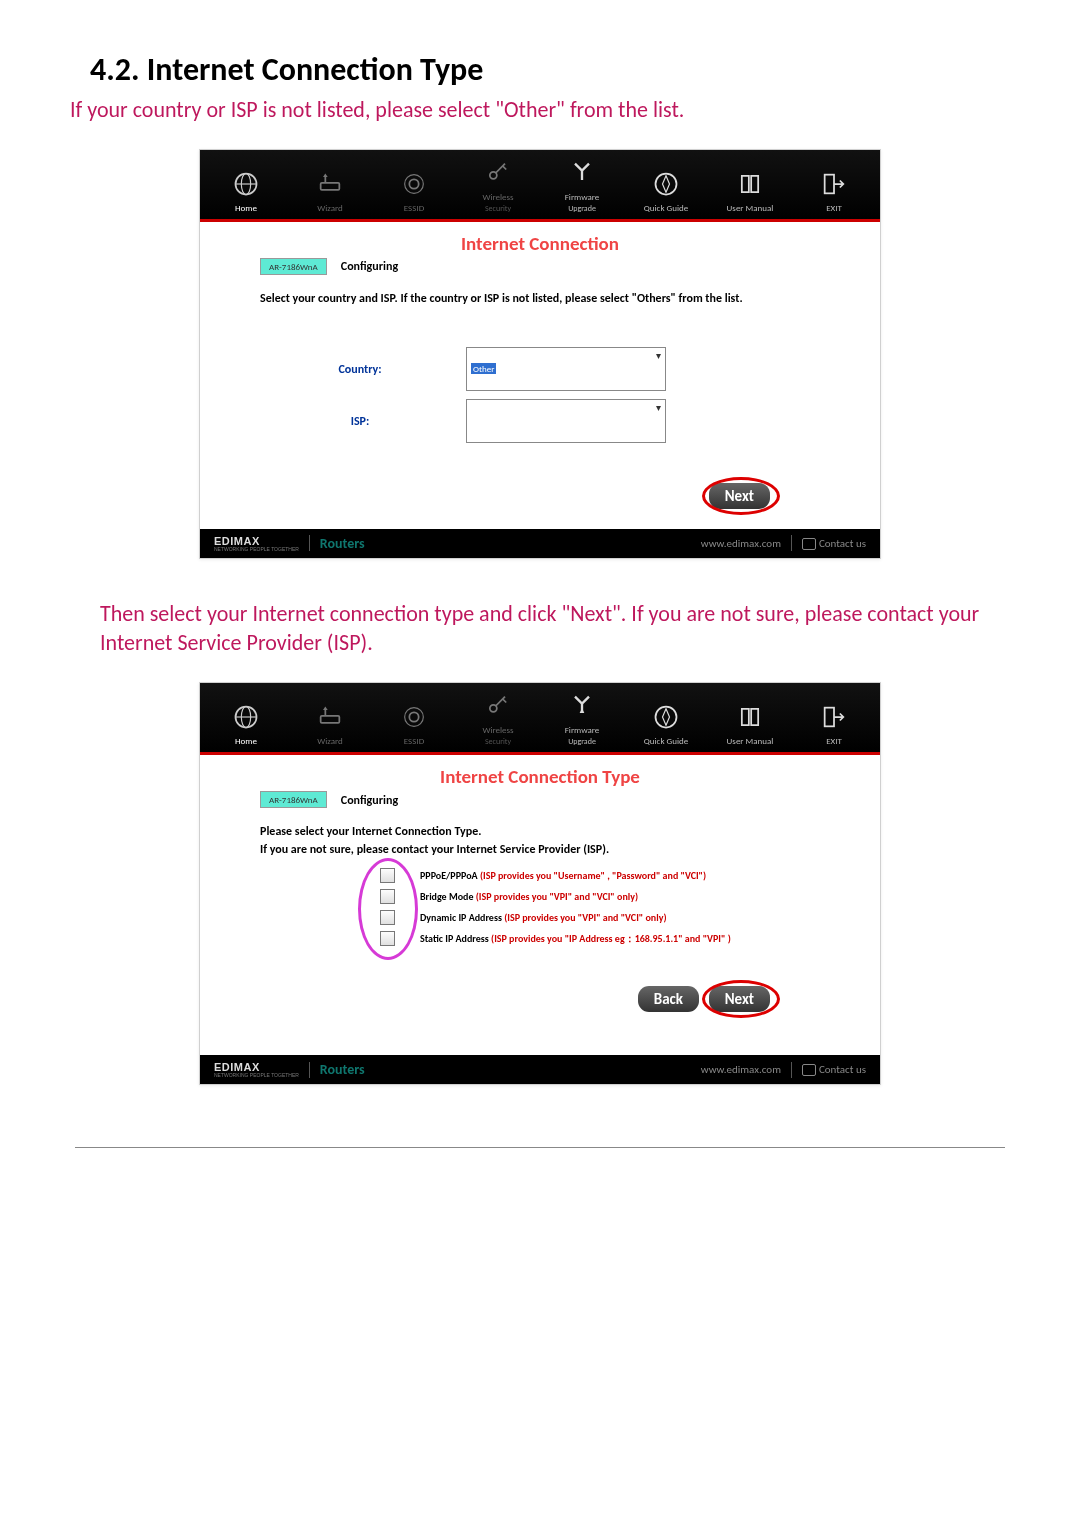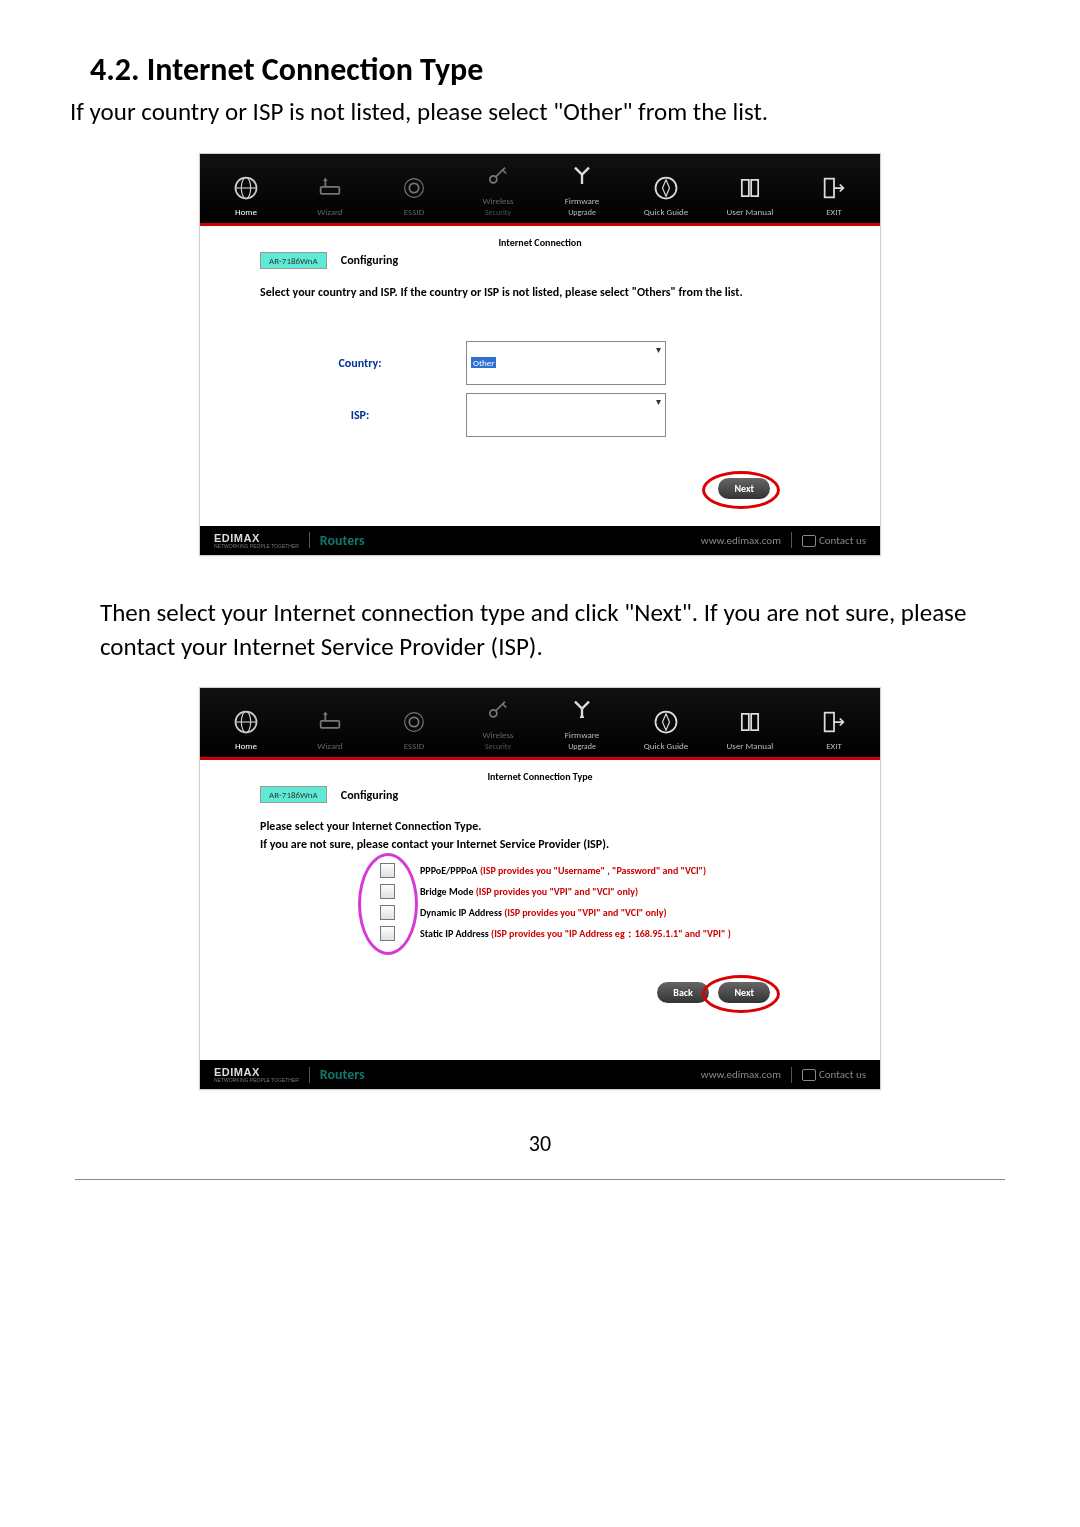--- a/index.html
+++ b/index.html
@@ -12,22 +12,22 @@
   .page {
     padding: 50px 70px 20px 70px;
   }
   .section-heading {
     font-size: 32px;
     font-weight: bold;
     color: #000;
     margin: 0 0 6px 20px;
   }
   .body-text {
-    font-size: 25px;
-    color: #000000;
+    font-size: 22px;
+    color: #be185d;
     line-height: 1.35;
     margin: 0 0 24px 0;
   }
   .body-text.indented { margin-left: 30px; }
   .screenshot {
     width: 680px;
     margin: 0 auto 40px auto;
     background: #fff;
     border: 1px solid #d0d0d0;
     box-shadow: 0 1px 3px rgba(0,0,0,0.08);
@@ -65,23 +65,23 @@
     background: #c00;
   }
   .ss-body {
     background: #fff;
     padding: 10px 60px 20px 60px;
     position: relative;
     min-height: 270px;
   }
   .ss-title {
     text-align: center;
-    font-size: 10px;
-    font-weight: bold;
-    color: #000000;
+    font-size: 19px;
+    font-weight: bold;
+    color: #ef4444;
     margin-bottom: 3px;
   }
   .model-row {
     display: flex;
     align-items: center;
     gap: 14px;
     margin-bottom: 14px;
   }
   .model-box {
     border: 1px solid #999;
@@ -142,21 +142,21 @@
   }
   .btn-row {
     text-align: right;
     padding-right: 50px;
     margin-top: 40px;
   }
   .pill-btn {
     display: inline-block;
     background: linear-gradient(#666,#333);
     color: #fff;
-    font-size: 10px;
+    font-size: 15px;
     padding: 4px 16px;
     border-radius: 11px;
     font-weight: bold;
     margin-left: 6px;
     cursor: pointer;
   }
   .highlight-ellipse {
     position: absolute;
     border: 3px solid #d00;
     border-radius: 50%;
@@ -499,15 +499,14 @@
       <span class="footer-div"></span>
       <span class="footer-routers">Routers</span>
       <span class="footer-right">
         <span class="footer-link">www.edimax.com</span>
         <span class="footer-div"></span>
         <span class="footer-link"><span class="contact-icon"></span><span>Contact us</span></span>
       </span>
     </div>
   </div>
 
-  <div class="page-number">30</div>
 </div>
 <div class="page-border"></div>
 
 </body></html>

